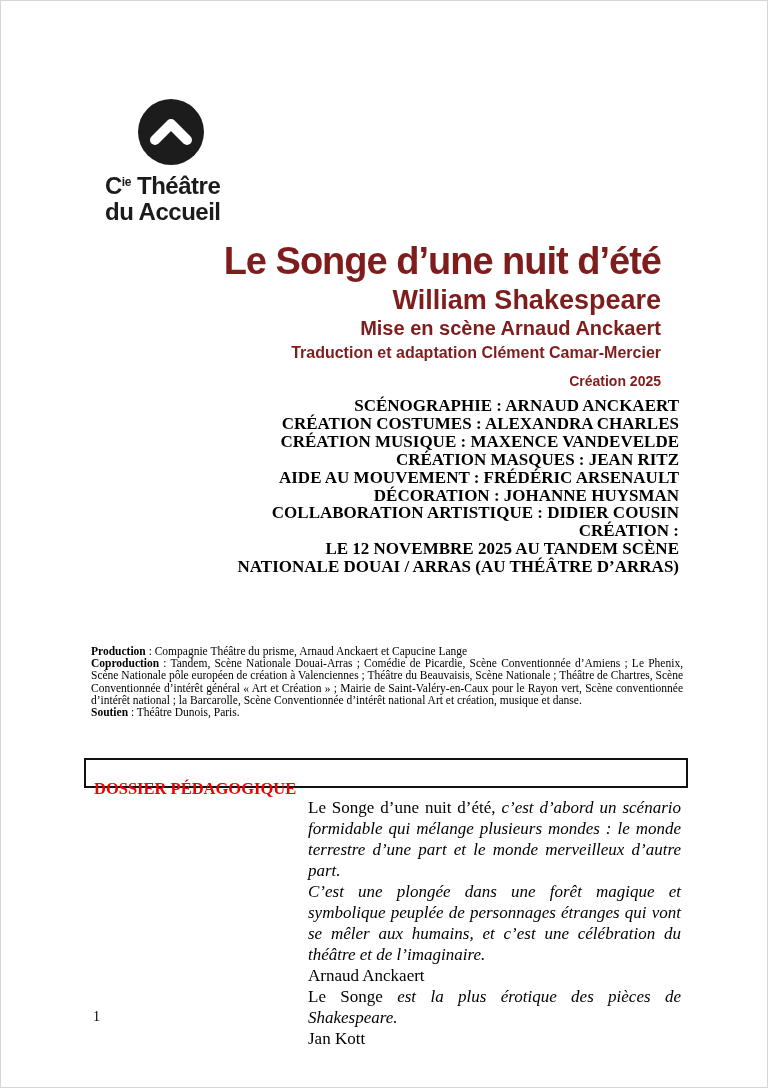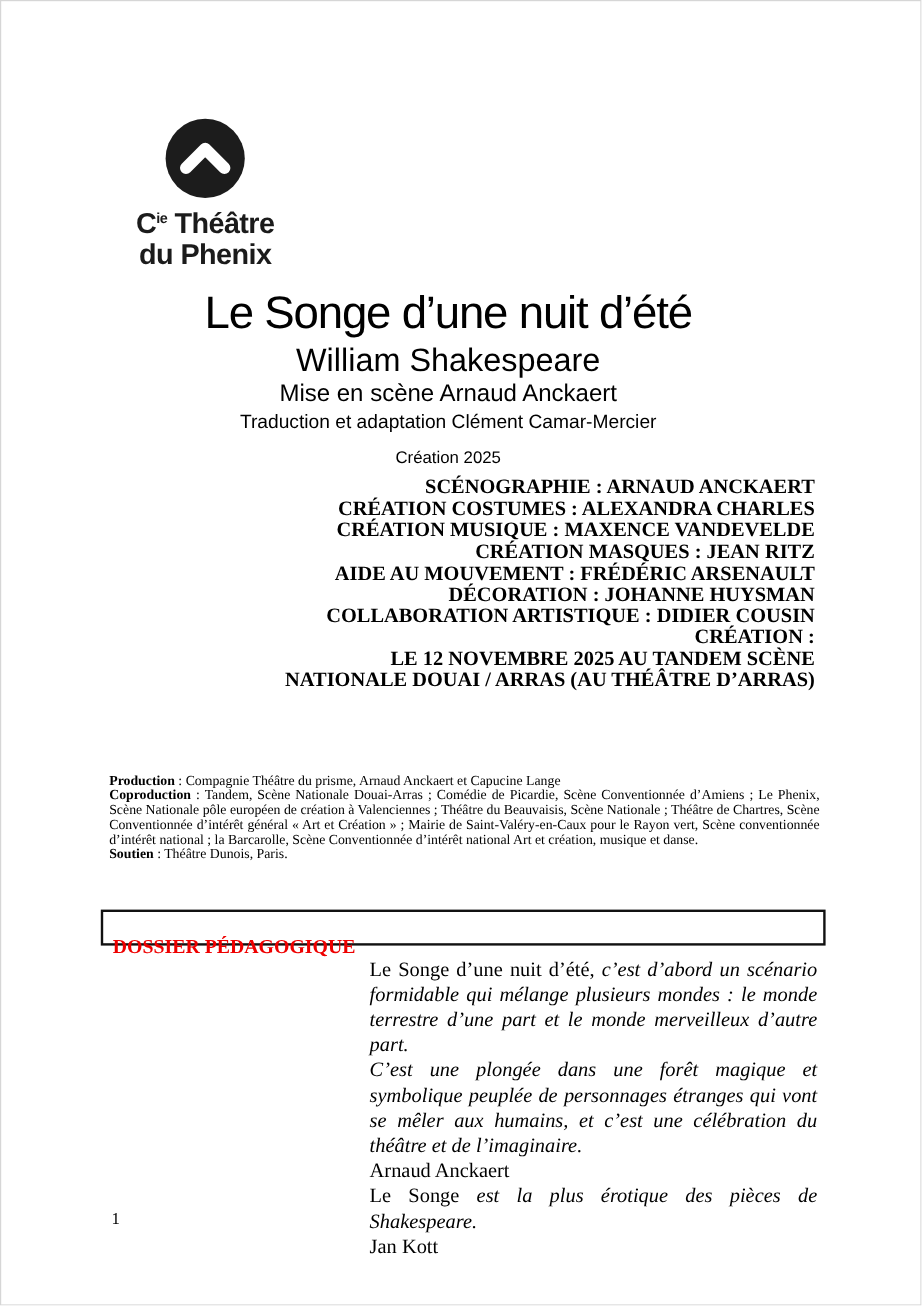--- a/index.html
+++ b/index.html
@@ -7,41 +7,41 @@
     position:relative;
     width:768px;height:1088px;
     background:#ffffff;
     box-sizing:border-box;
     border:1px solid #d6d6d6;
     overflow:hidden;
     font-family:"Liberation Serif", serif;
     color:#000;
   }
   
-  .logo-block{position:absolute;left:104px;top:98px;width:132px;text-align:center;}
+  .logo-block{position:absolute;left:104px;top:98px;width:132px;}
   .logo-circle{
     width:66px;height:66px;border-radius:50%;
     background:#1c1c1c;margin:0 auto;
     display:flex;align-items:center;justify-content:center;
   }
   .logo-circle svg{display:block;}
   .logo-text{
     margin-top:4px;
     font-family:"Liberation Sans", sans-serif;
     font-weight:bold;
     font-size:24px;line-height:26px;
     color:#1b1b1b;letter-spacing:-0.5px;
   }
   .logo-text sup{font-size:12px;vertical-align:8px;}
   
   .header-block{
     position:absolute;left:85px;right:106px;top:239px;
-    text-align:center;
+    text-align:right;
     font-family:"Liberation Sans", sans-serif;
-    font-weight:normal;color:#000000;
+    font-weight:bold;color:#7f1d1d;
   }
   .main-title{font-size:38px;line-height:42px;letter-spacing:-1px;}
   .author{font-size:27px;line-height:30px;margin-top:3px;}
   .direction{font-size:20px;line-height:23px;margin-top:2px;}
   .translation{font-size:16px;line-height:19px;margin-top:3px;}
   .creation-year{font-size:14px;line-height:16px;margin-top:11px;}
   
   .credits{
     position:absolute;left:85px;right:88px;top:396px;
     text-align:right;
@@ -90,21 +90,21 @@
   <div class="logo-block">
     <div class="logo-circle">
       <span>
         <svg width="66" height="66" viewBox="0 0 66 66">
           <polyline points="17,41 33,25 49,41" fill="none" stroke="#ffffff" stroke-width="10" stroke-linecap="round" stroke-linejoin="round"></polyline>
         </svg>
       </span>
     </div>
     <div class="logo-text">
       <div><span>C</span><sup>ie</sup><span> Théâtre</span></div>
-      <div>du Phenix</div>
+      <div>du Accueil</div>
     </div>
   </div>
 
   <div class="header-block">
     <div class="main-title">Le Songe d’une nuit d’été</div>
     <div class="author">William Shakespeare</div>
     <div class="direction">Mise en scène Arnaud Anckaert</div>
     <div class="translation">Traduction et adaptation Clément Camar-Mercier</div>
     <div class="creation-year">Création 2025</div>
   </div>

